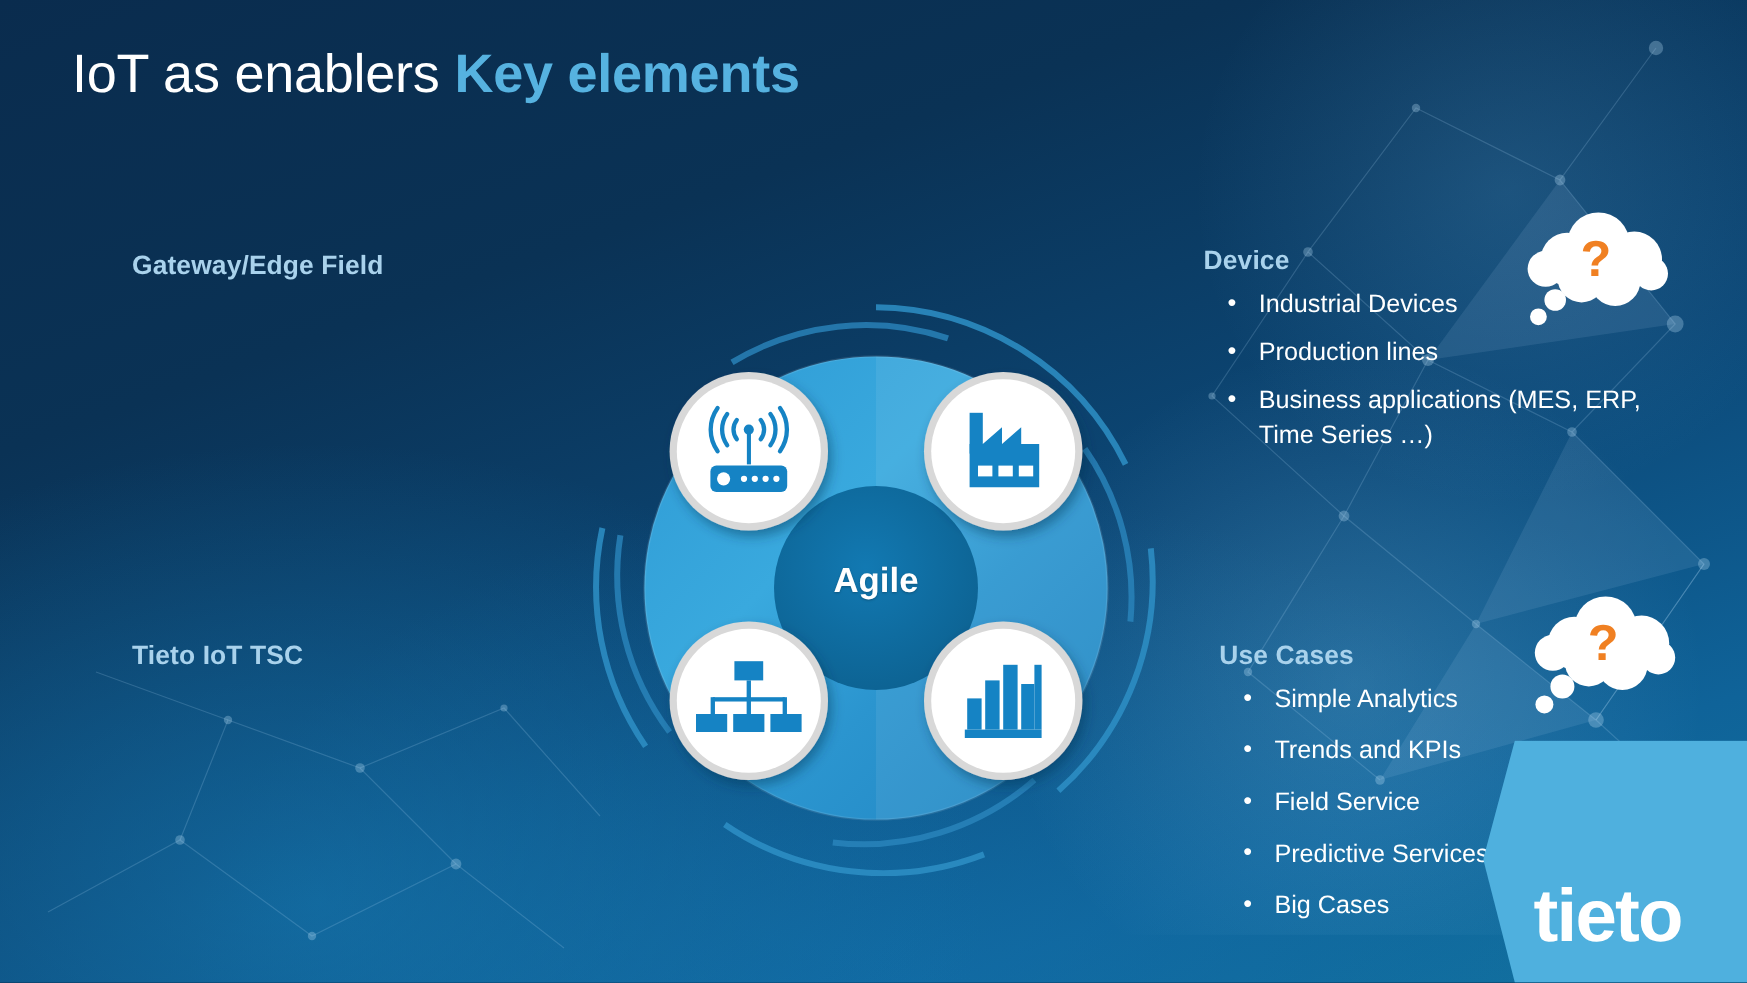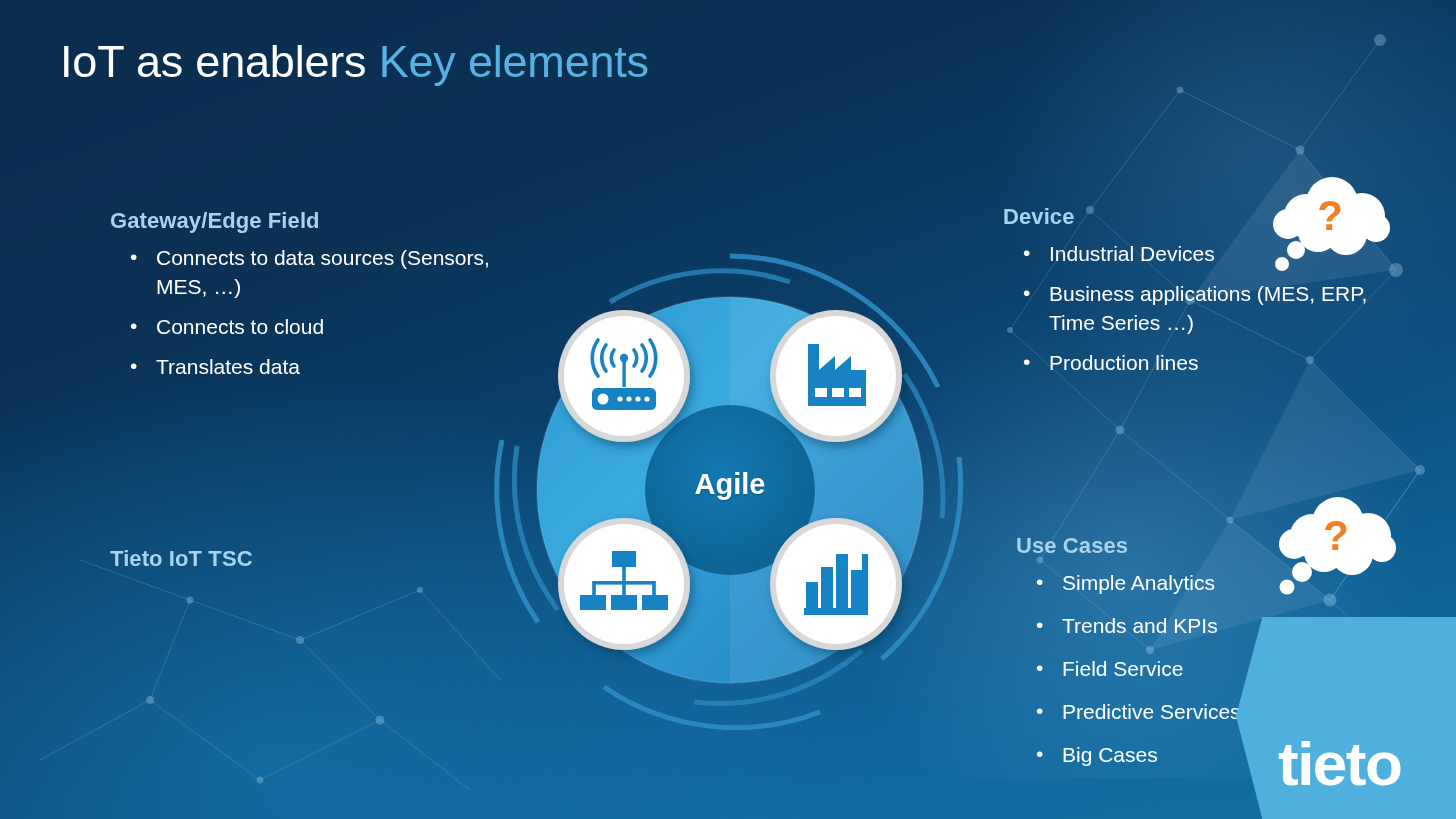--- a/index.html
+++ b/index.html
@@ -49,21 +49,21 @@
     left: 60px;
     top: 38px;
     font-size: 45px;
     line-height: 1.08;
     color: #ffffff;
     letter-spacing: -0.2px;
     white-space: nowrap;
   }
   .title .accent {
     color: #56b2e0;
-    font-weight: normal;
+    font-weight: bold;
   }
 
   
   .block { position: absolute; }
   .block h2 {
     margin: 0 0 10px 0;
     font-size: 22px;
     font-weight: bold;
     color: #a9d2ec;
     letter-spacing: 0.1px;
@@ -84,21 +84,21 @@
   .block li::before {
     content: "\2022";
     position: absolute;
     left: 20px;
     top: -1px;
     font-size: 21px;
     color: #ffffff;
   }
 
   #block-gateway { left: 110px; top: 208px; width: 400px; }
-  #block-tsc     { left: 110px; top: 546px; width: 400px; }
+  #block-tsc     { left: 110px; top: 533px; width: 400px; }
   #block-device  { left: 1003px; top: 204px; width: 400px; }
   #block-usecase { left: 1016px; top: 533px; width: 400px; }
 
   #block-usecase li, #block-tsc li { margin-bottom: 14px; }
 
   
   .diagram {
     position: absolute;
     left: 490px;
     top: 250px;
@@ -196,37 +196,32 @@
       <polygon points="1150,650 1330,600 1230,520"></polygon>
     </g>
   </svg>
 
   <div class="title">
     <span>IoT as enablers </span><span class="accent">Key elements</span>
   </div>
 
   <div class="block" id="block-gateway">
     <h2>Gateway/Edge Field</h2>
-    <ul>
-      <li>Connects to data sources (Sensors, MES, …)</li>
-      <li>Connects to cloud</li>
-      <li>Translates data</li>
-    </ul>
   </div>
 
   <div class="block" id="block-tsc">
     <h2>Tieto IoT TSC</h2>
   </div>
 
   <div class="block" id="block-device">
     <h2>Device</h2>
     <ul>
       <li>Industrial Devices</li>
+      <li>Production lines</li>
       <li>Business applications (MES, ERP, Time Series …)</li>
-      <li>Production lines</li>
     </ul>
   </div>
 
   <div class="block" id="block-usecase">
     <h2>Use Cases</h2>
     <ul>
       <li>Simple Analytics</li>
       <li>Trends and KPIs</li>
       <li>Field Service</li>
       <li>Predictive Services</li>

